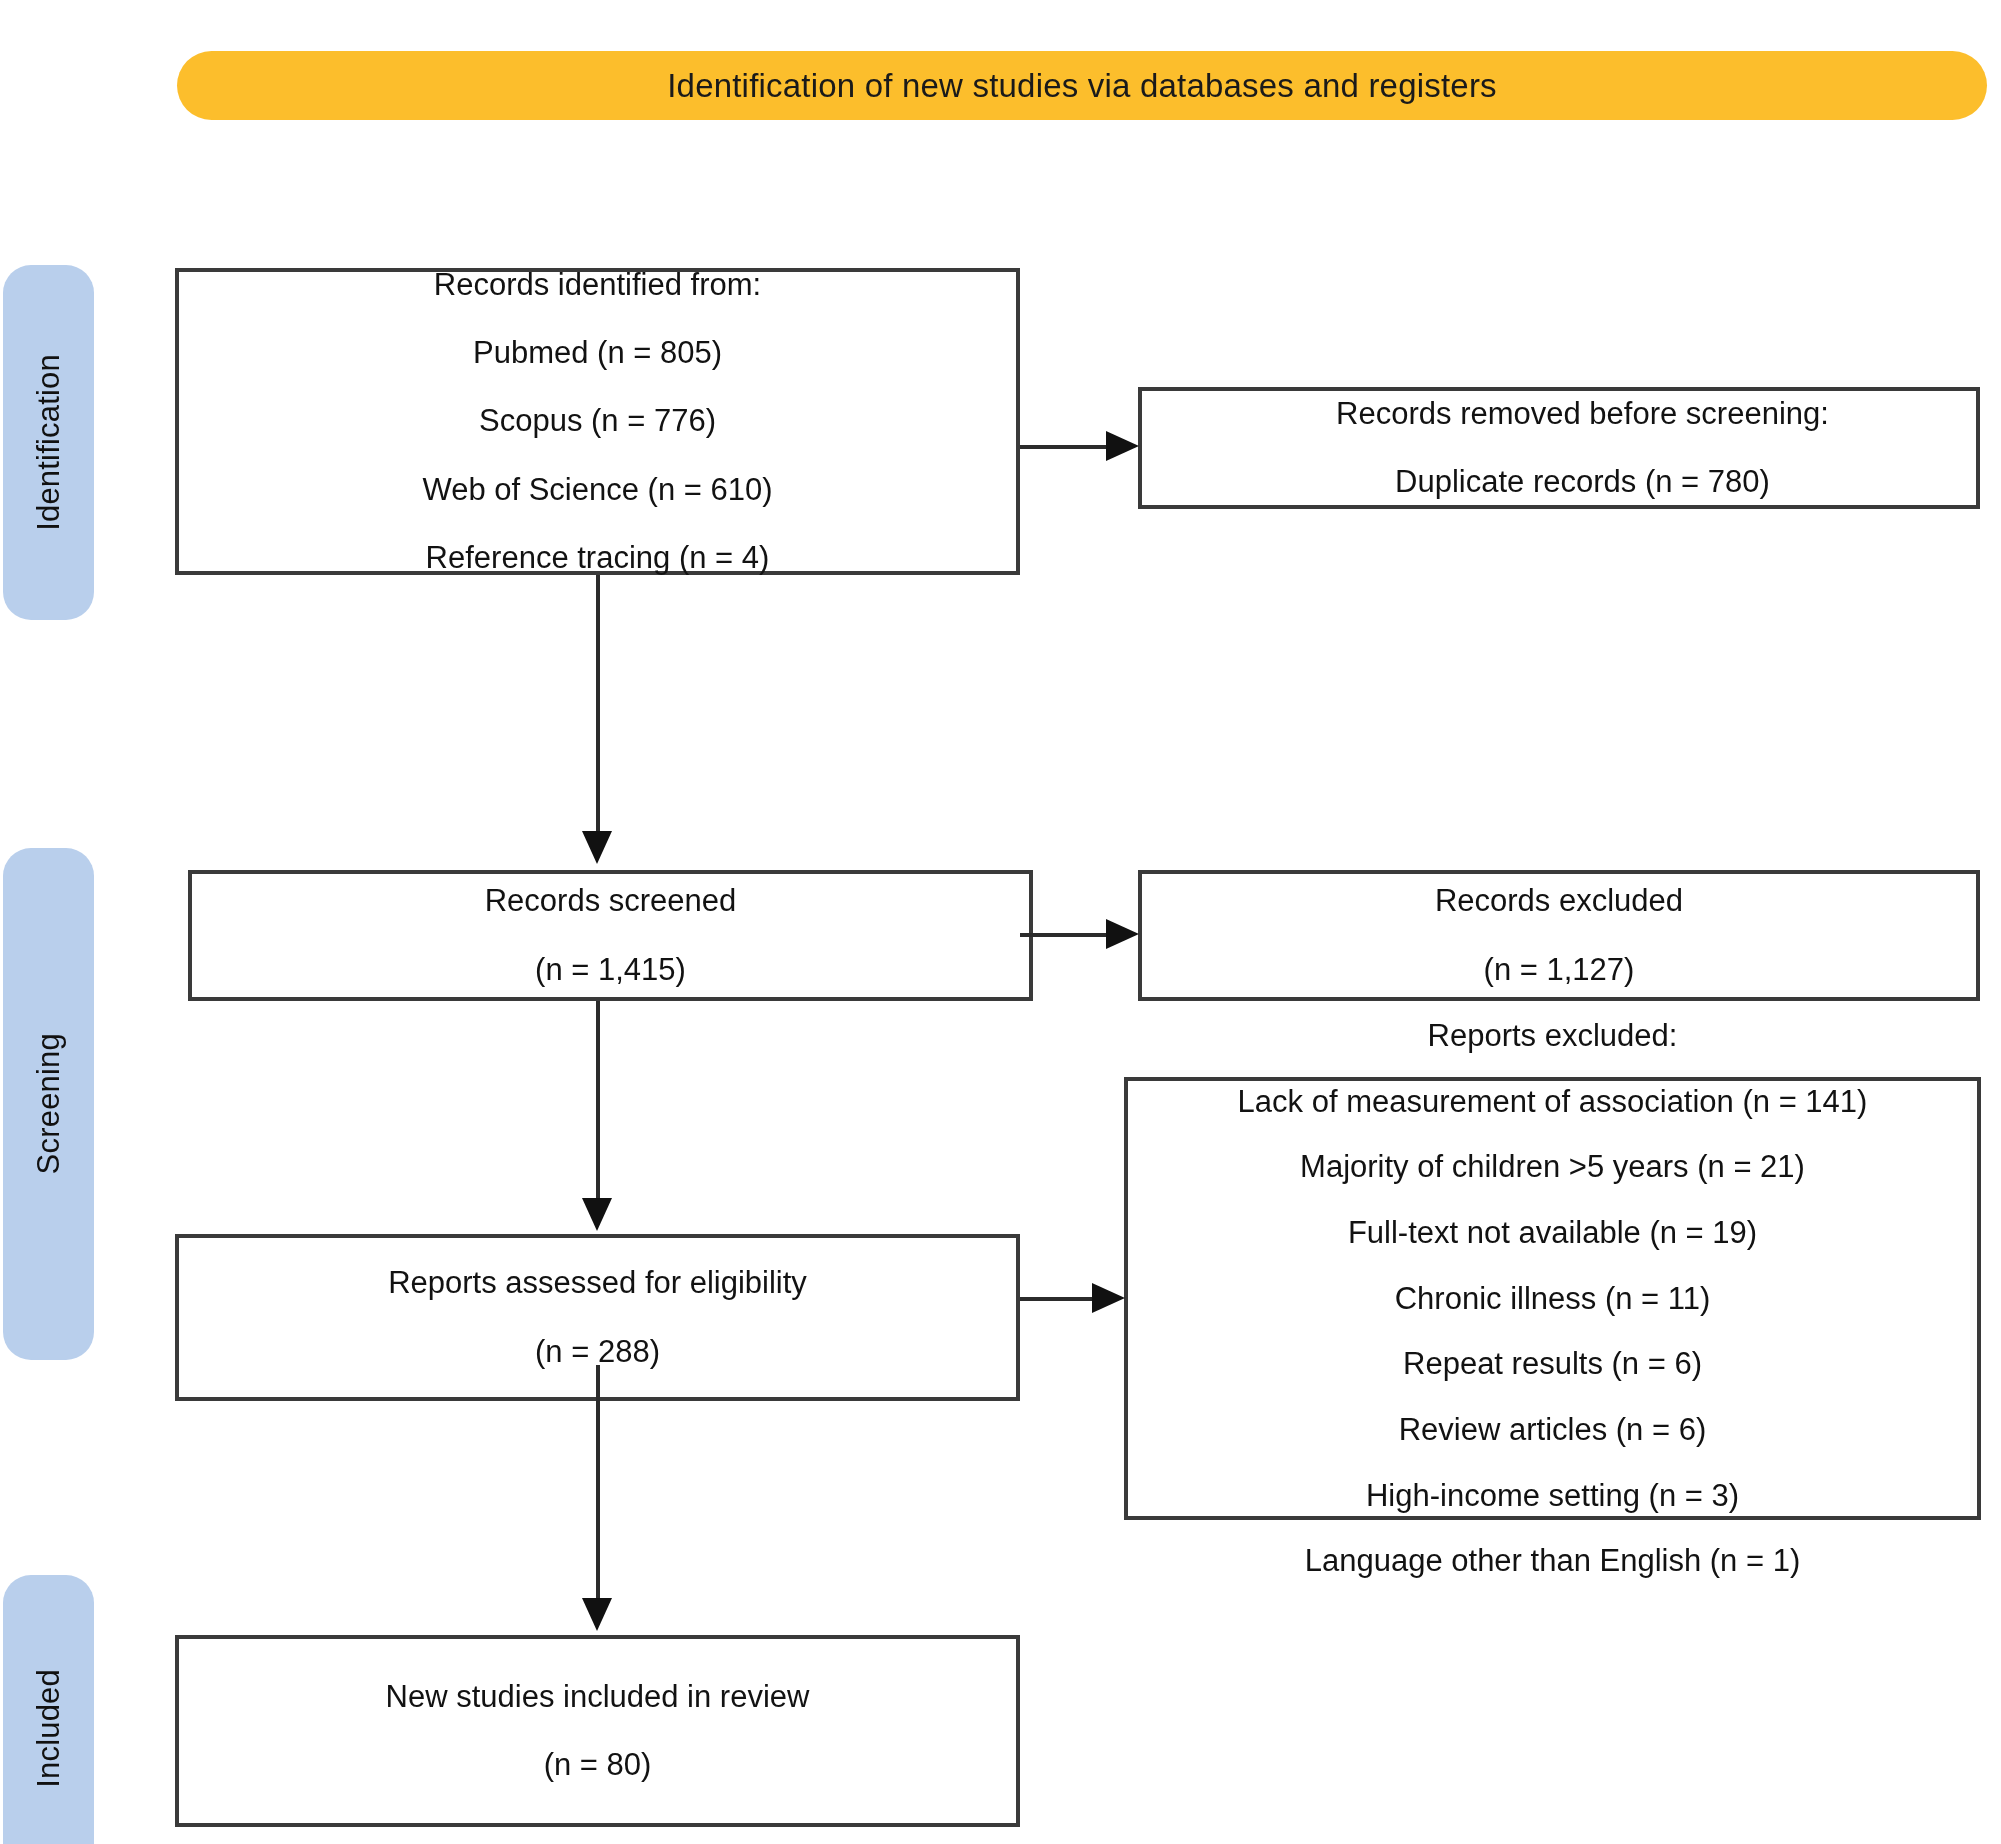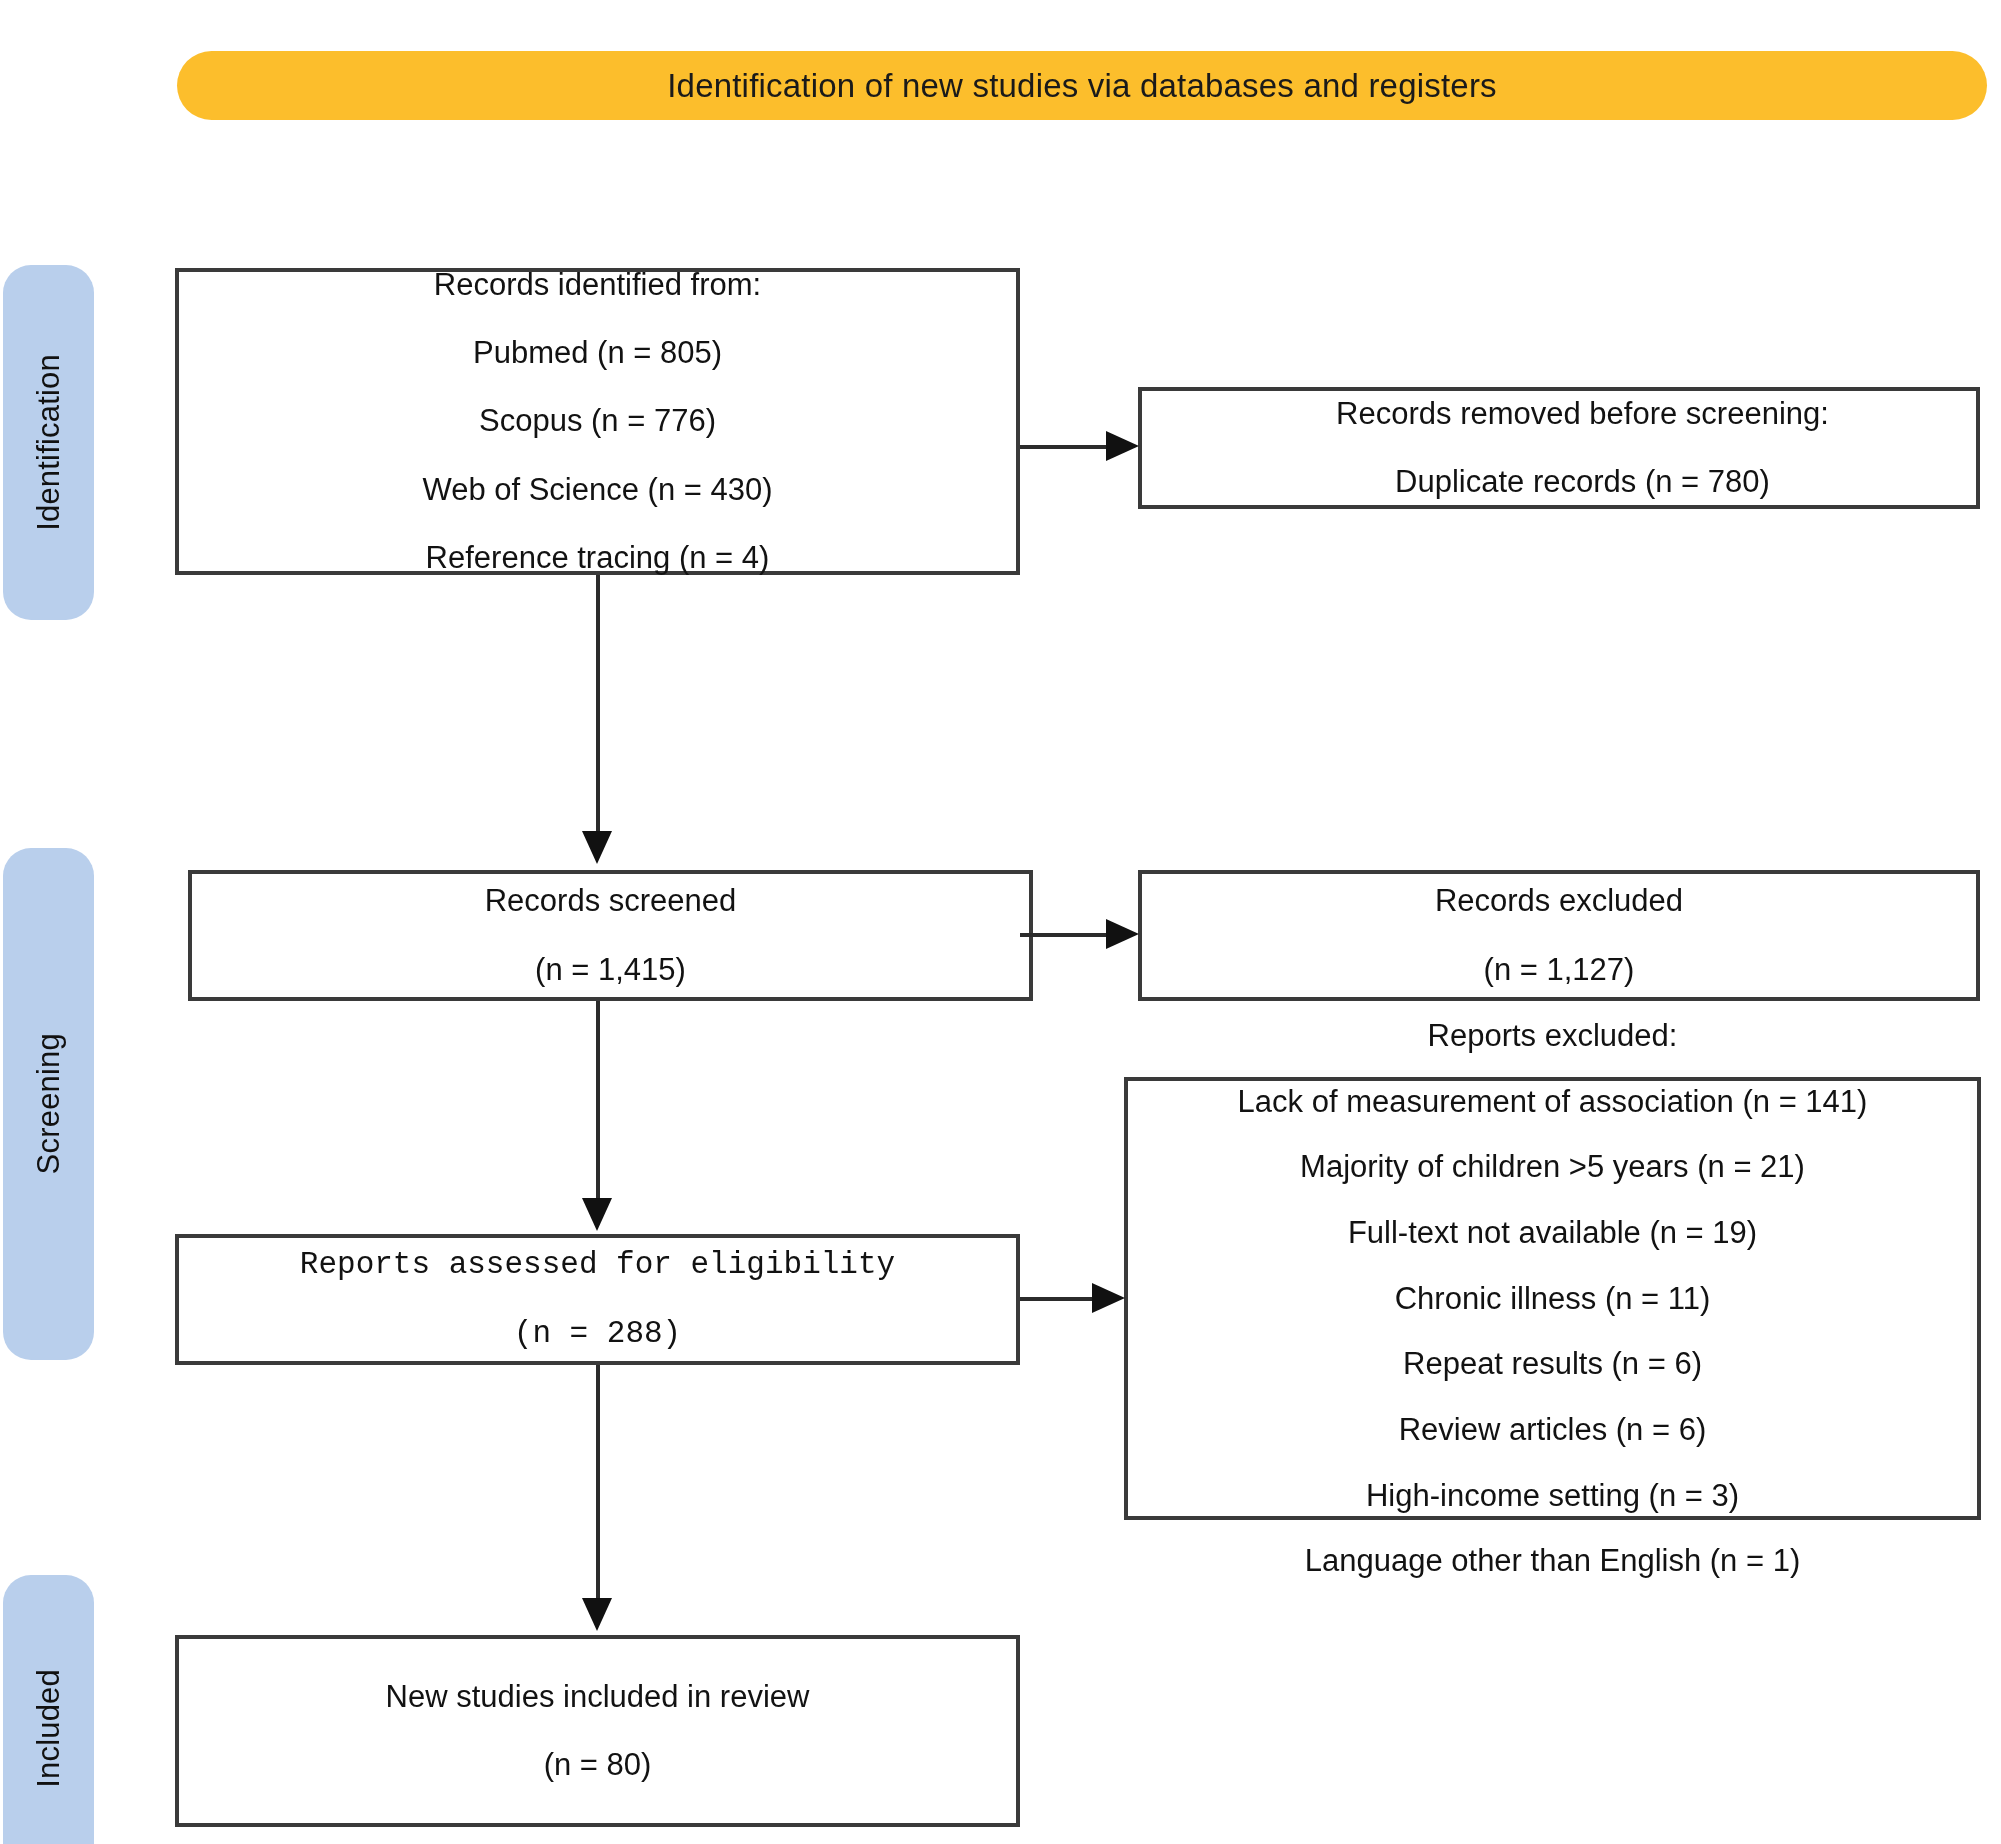--- a/index.html
+++ b/index.html
@@ -77,21 +77,21 @@
     font-size: 31px;
     color: #121212;
     line-height: 1.30;
     white-space: nowrap;
   }
 
   #box-identified      { left: 175px;  top: 226px;  width: 845px; height: 307px; }
   #box-removed         { left: 1138px; top: 345px;  width: 842px; height: 122px; padding-left: 47px; }
   #box-screened        { left: 188px;  top: 828px; width: 845px; height: 131px; }
   #box-excluded-recs   { left: 1138px; top: 828px; width: 842px; height: 131px; }
-  #box-eligibility     { left: 175px;  top: 1192px; width: 845px; height: 131px; font-family: Liberation Mono, monospace; }
+  #box-eligibility     { left: 175px;  top: 1192px; width: 845px; height: 167px; }
   #box-reports-excl    { left: 1124px; top: 1035px; width: 857px; height: 443px; }
   #box-included        { left: 175px;  top: 1593px; width: 845px; height: 192px; }
 
   #box-reports-excl .line { font-size: 31px; line-height: 1.215; }
 
   
   .v-line {
     position: absolute;
     width: 4.1px;
     background: #2b2b2b;
@@ -152,21 +152,21 @@
     <span class="stage-text">Screening</span>
   </div>
   <div class="stage-pill" id="pill-included">
     <span class="stage-text">Included</span>
   </div>
 
   <div class="flow-box" id="box-identified">
     <span class="line">Records identified from:</span>
     <span class="line">Pubmed (n = 805)</span>
     <span class="line">Scopus (n = 776)</span>
-    <span class="line">Web of Science (n = 430)</span>
+    <span class="line">Web of Science (n = 610)</span>
     <span class="line">Reference tracing (n = 4)</span>
   </div>
 
   <div class="flow-box" id="box-removed">
     <span class="line">Records removed before screening:</span>
     <span class="line">Duplicate records (n = 780)</span>
   </div>
 
   <div class="flow-box" id="box-screened">
     <span class="line">Records screened</span>

